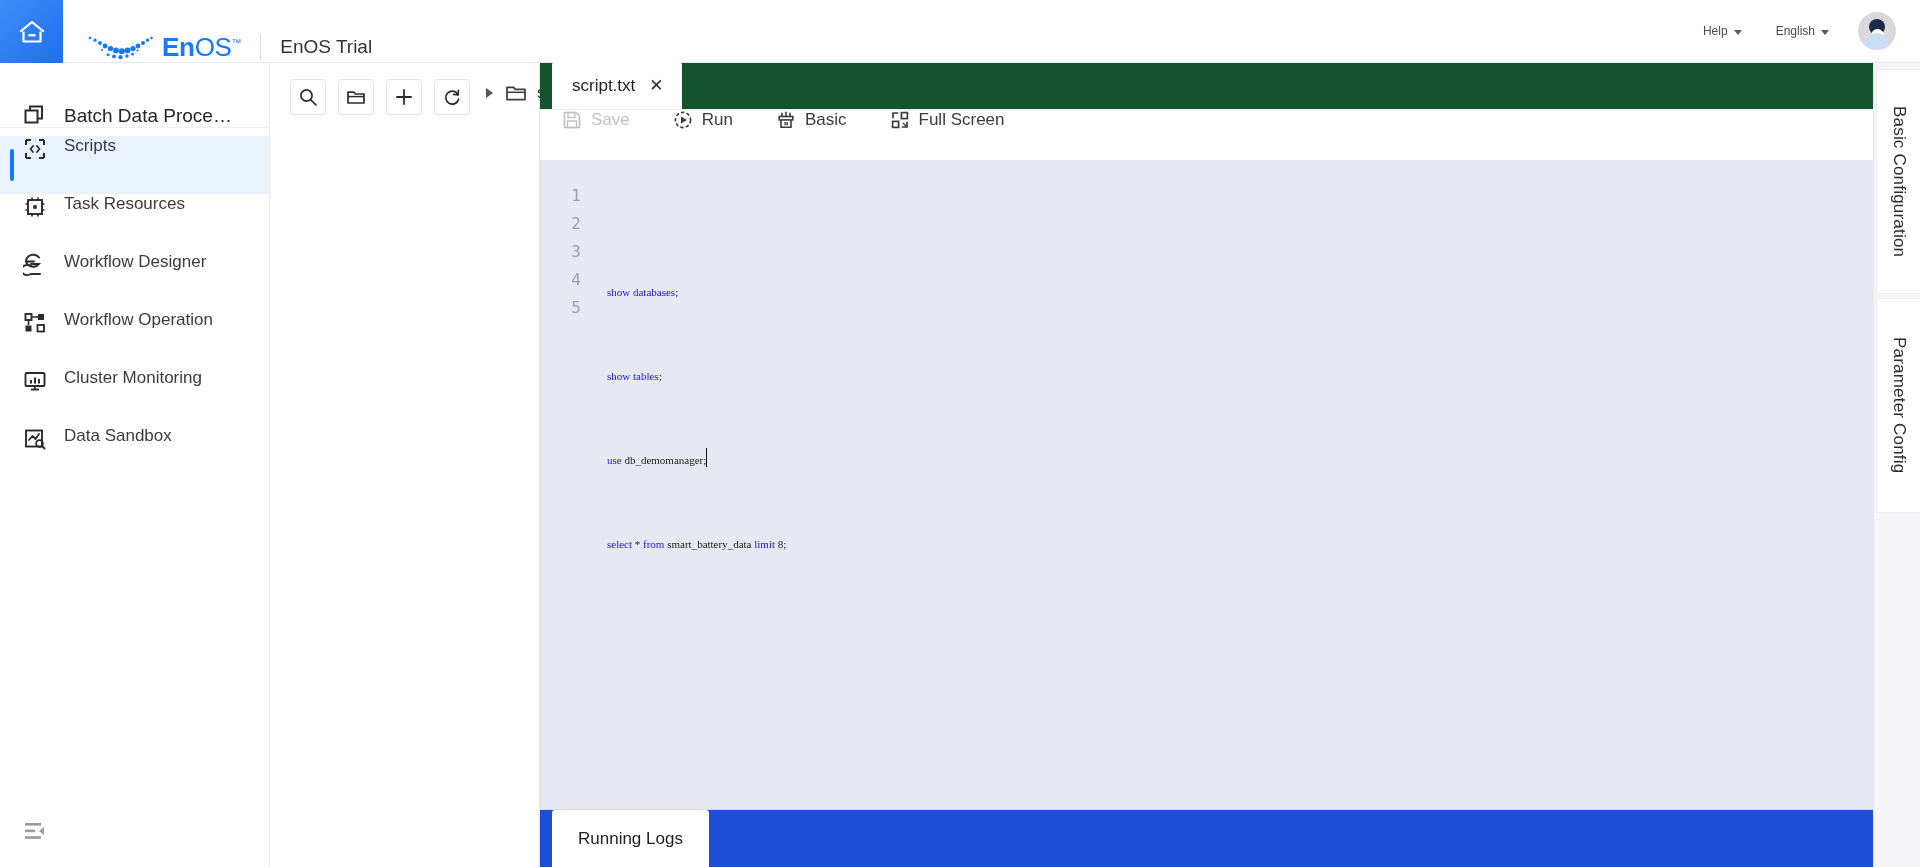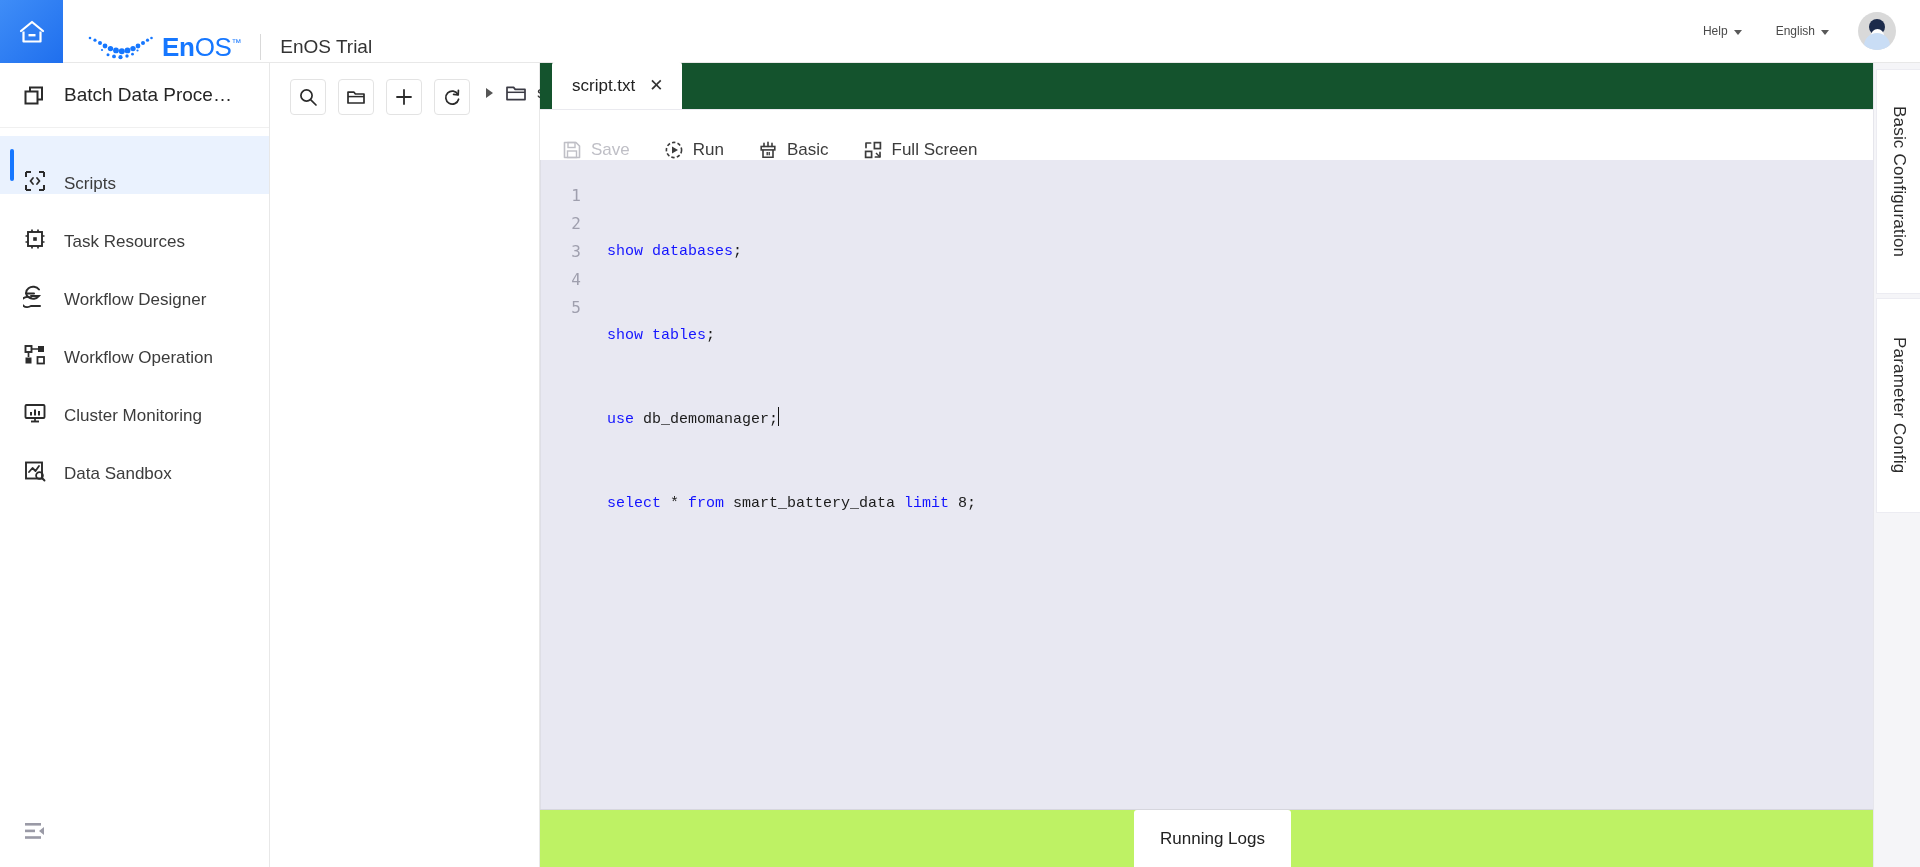--- a/index.html
+++ b/index.html
@@ -68,29 +68,29 @@
 
   
   .body-row { flex: 1; display: flex; min-height: 0; position: relative; }
 
   
   .sidebar {
     width: 270px; min-width: 270px; background: #ffffff;
     border-right: 1px solid #e8e8e8; display: flex; flex-direction: column;
   }
   .sb-title {
-    height: 65px; display: flex; align-items: center; gap: 16px;
+    height: 65px; display: flex; align-items: flex-end; gap: 16px;
     padding-left: 22px; border-bottom: 1px solid #f0f0f0;
   }
   .sb-title-text {
     font-size: 19px; color: #262626; white-space: nowrap; overflow: hidden;
   }
   .sb-menu { padding-top: 8px; flex: 1; }
   .sb-item {
-    height: 58px; display: flex; align-items: flex-end; gap: 16px;
+    height: 58px; display: flex; align-items: flex-start; gap: 16px;
     padding-left: 22px; cursor: pointer; position: relative;
     font-size: 17px; color: #3c3c3c;
   }
   .sb-item.active { background: #eaf2fe; }
   .sb-item.active::before {
     content: ""; position: absolute; left: 10px; top: 13px;
     width: 4px; height: 32px; background: #1677ff; border-radius: 2px;
   }
   .sb-icon { width: 26px; height: 26px; display: flex; align-items: center; justify-content: center; flex: 0 0 26px;}
   .sb-footer { height: 72px; display: flex; align-items: center; padding-left: 22px; }
@@ -125,51 +125,51 @@
     height: 47px; min-height:47px; background: #14532d; display: flex; align-items: flex-end;
     border-bottom: 1px solid #eaeaef; padding-left: 12px;
   }
   .tab {
     height: 47px; background: #ffffff; display: flex; align-items: center;
     gap: 14px; padding: 0 18px 0 20px; font-size: 17px; color: #222;
     cursor: pointer; border-radius: 3px 3px 0 0;
   }
   .tab-close { font-size: 17px; color: #333; cursor: pointer; line-height: 1; }
   .ed-toolbar {
-    height: 50px; min-height: 50px; background: #ffffff; display: flex; align-items: flex-end;
-    gap: 0px; padding-left: 22px;
+    height: 50px; min-height: 50px; background: #ffffff; display: flex; align-items: flex-start;
+    gap: 9px; padding-left: 22px;
   }
   .ed-btn {
     display: flex; align-items: center; gap: 9px; font-size: 17px;
     color: #3c3c3c; cursor: pointer; padding: 0 18px 0 0; margin-right: 16px;
   }
   .ed-btn.disabled { color: #bfbfc6; cursor: default; }
   .code-area {
     flex: 1; background: #e8e8f2; display: flex; overflow: hidden; position: relative;
     border-left: 1px solid #dedee6;
   }
   .gutter {
     width: 52px; min-width: 52px; padding-top: 22px; text-align: right;
     padding-right: 12px; color: #9f9fae; font-size: 16px;
     font-family: "DejaVu Sans Mono", monospace; line-height: 28px; user-select: none;
   }
   .code-lines {
     flex: 1; padding-top: 22px; padding-left: 14px;
-    font-family: Liberation Mono, monospace; font-size: 15px; line-height: 28px;
-    white-space: pre; color: #1b1b1b;
+    font-family: Liberation Serif, serif; font-size: 11px; line-height: 28px;
+    white-space: pre; color: #1b1b1b; margin-top: 40px;
   }
   .kw { color: #1414ff; }
   .plain { color: #1b1b1b; }
   .caret-bar {
     display: inline-block; width: 1px; height: 19px; background: #111;
     vertical-align: -3px; margin-left: 0px;
   }
   .logs-bar {
-    height: 58px; min-height: 58px; background: #bef264;
-    border-top: 1px solid #d6d6de; display: flex; align-items: stretch; padding-left: 12px; justify-content: center;
+    height: 58px; min-height: 58px; background: #1d4ed8;
+    border-top: 1px solid #d6d6de; display: flex; align-items: stretch; padding-left: 12px;
   }
   .logs-tab {
     background: #ffffff; display: flex; align-items: center; padding: 0 26px;
     font-size: 17px; color: #222; cursor: pointer; border-radius: 3px 3px 0 0;
   }
 
   
   .right-rail {
     width: 47px; min-width: 47px; background: #f5f5f8;
     display: flex; flex-direction: column; align-items: stretch;

